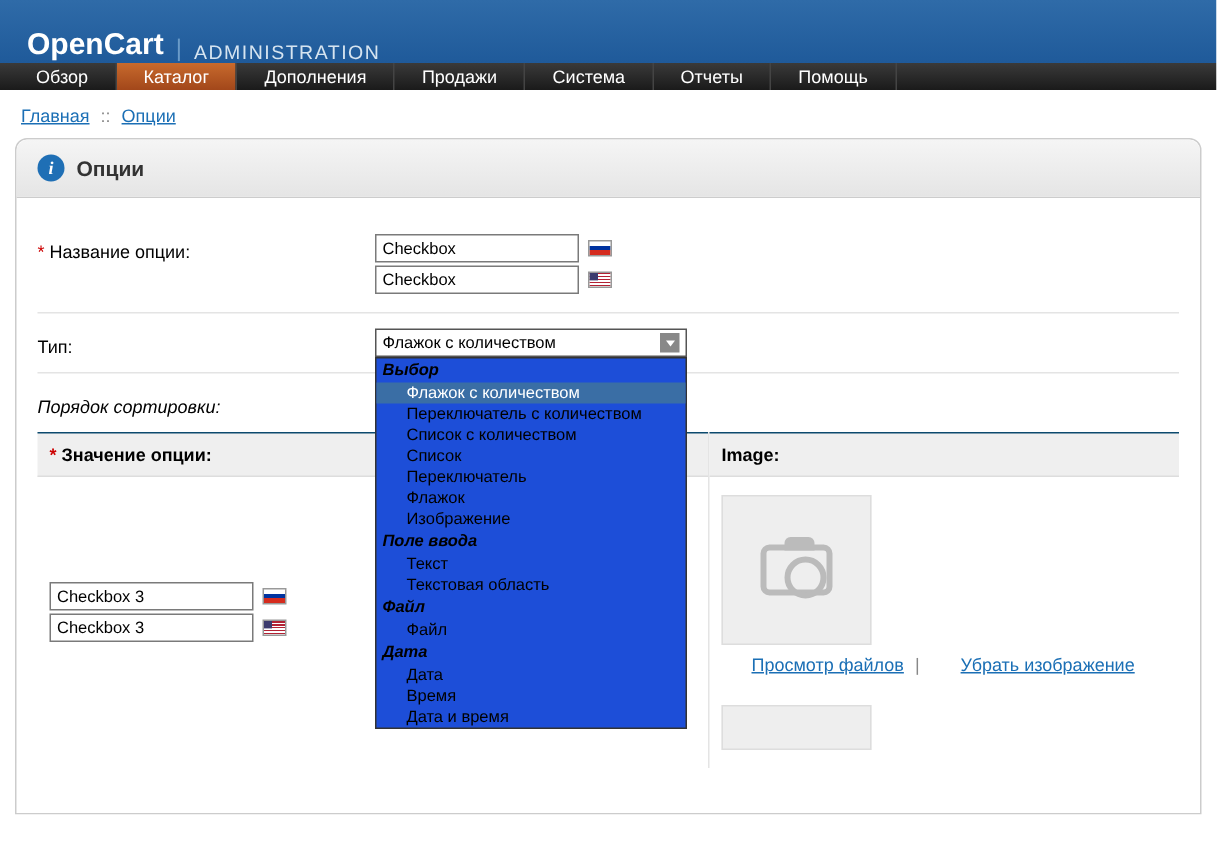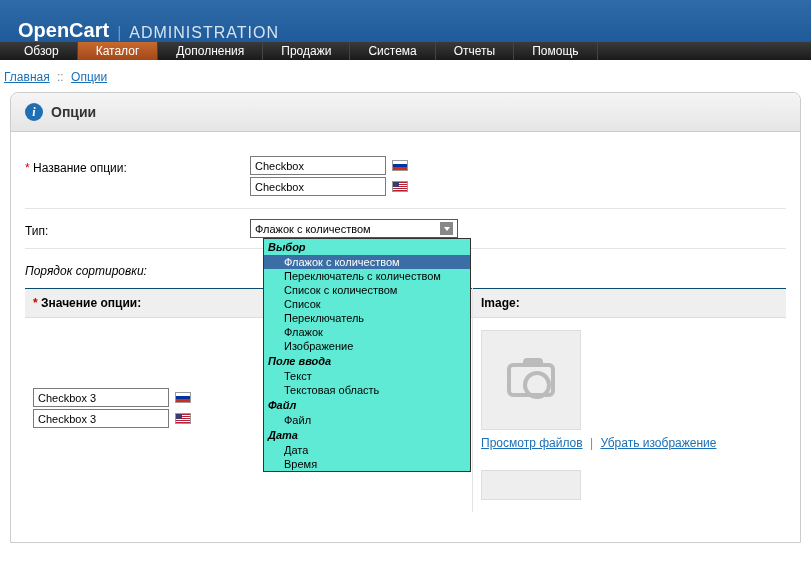--- a/index.html
+++ b/index.html
@@ -13,41 +13,41 @@
   .header {
     background: linear-gradient(#2f6ba8, #1f5a9a);
     height: 42px;
     display: flex;
     align-items: flex-end;
     padding: 0 18px;
     color: #fff;
   }
   .logo-main { font-size: 20px; font-weight: bold; }
   .logo-divider { margin: 0 8px; color: #6a9bc8; font-size: 16px; }
-  .logo-sub { font-size: 16px; letter-spacing: 1px; color: #d6e4f0; }
+  .logo-sub { font-size: 13px; letter-spacing: 1px; color: #d6e4f0; }
   .menubar {
     background: linear-gradient(#3a3a3a, #1a1a1a);
     height: 18px;
     display: flex;
     align-items: stretch;
     padding: 0 6px;
   }
   .menubar .menu-item {
     display: flex; align-items: center;
     padding: 0 18px;
     color: #fff;
     font-size: 12px;
     border-right: 1px solid #444;
     cursor: pointer;
   }
   .menubar .menu-item.active {
     background: linear-gradient(#c86a2d, #a2471a);
   }
   .breadcrumb {
-    padding: 10px 4px 8px;
+    padding: 10px 14px 8px;
     font-size: 12px;
   }
   .breadcrumb a { color: #1b6fb5; text-decoration: underline; }
   .breadcrumb .sep { color: #888; margin: 0 4px; }
   .panel {
     margin: 0 10px;
     border: 1px solid #ccc;
     border-radius: 8px 8px 0 0;
     overflow: visible;
   }
@@ -129,23 +129,23 @@
   }
   .select-arrow::after {
     content: '';
     border-left: 3px solid transparent;
     border-right: 3px solid transparent;
     border-top: 4px solid #fff;
   }
   .dropdown {
     position: absolute;
     top: 19px;
-    left: 13px;
+    left: 0;
     width: 208px;
-    background: #5eead4;
+    background: #1d4ed8;
     border: 1px solid #333;
     z-index: 50;
     font-size: 11px;
   }
   .dropdown .group {
     font-weight: bold;
     font-style: italic;
     padding: 2px 4px;
   }
   .dropdown .opt {
@@ -200,21 +200,21 @@
   }
   .cam-shape::after {
     content: '';
     position: absolute;
     top: 4px; left: 12px;
     width: 20px; height: 20px;
     border: 4px solid #bbb;
     border-radius: 50%;
   }
   .img-links { margin-top: 6px; font-size: 12px; }
-  .img-links a { color: #1b6fb5; text-decoration: underline; cursor: pointer; }
+  .img-links a { color: #1b6fb5; text-decoration: underline; cursor: pointer; margin-left: 20px; }
   .img-links .divider { color: #888; margin: 0 4px; }
 
   .next-block {
     margin-top: 20px;
     background: #eee;
     border: 1px solid #ddd;
     width: 100px; height: 30px;
   }
 </style>
 </head>
@@ -284,20 +284,21 @@
             <div class="opt">Флажок</div>
             <div class="opt">Изображение</div>
             <div class="group">Поле ввода</div>
             <div class="opt">Текст</div>
             <div class="opt">Текстовая область</div>
             <div class="group">Файл</div>
             <div class="opt">Файл</div>
             <div class="group">Дата</div>
             <div class="opt">Дата</div>
             <div class="opt">Время</div>
+            <div class="opt">Дата и время</div>
           </div>
         </div>
       </div>
     </div>
 
     <div class="form-row" style="border-bottom:none;font-style:italic;">
       <div class="label">Порядок сортировки:</div>
       <div class="fields"></div>
     </div>
 

